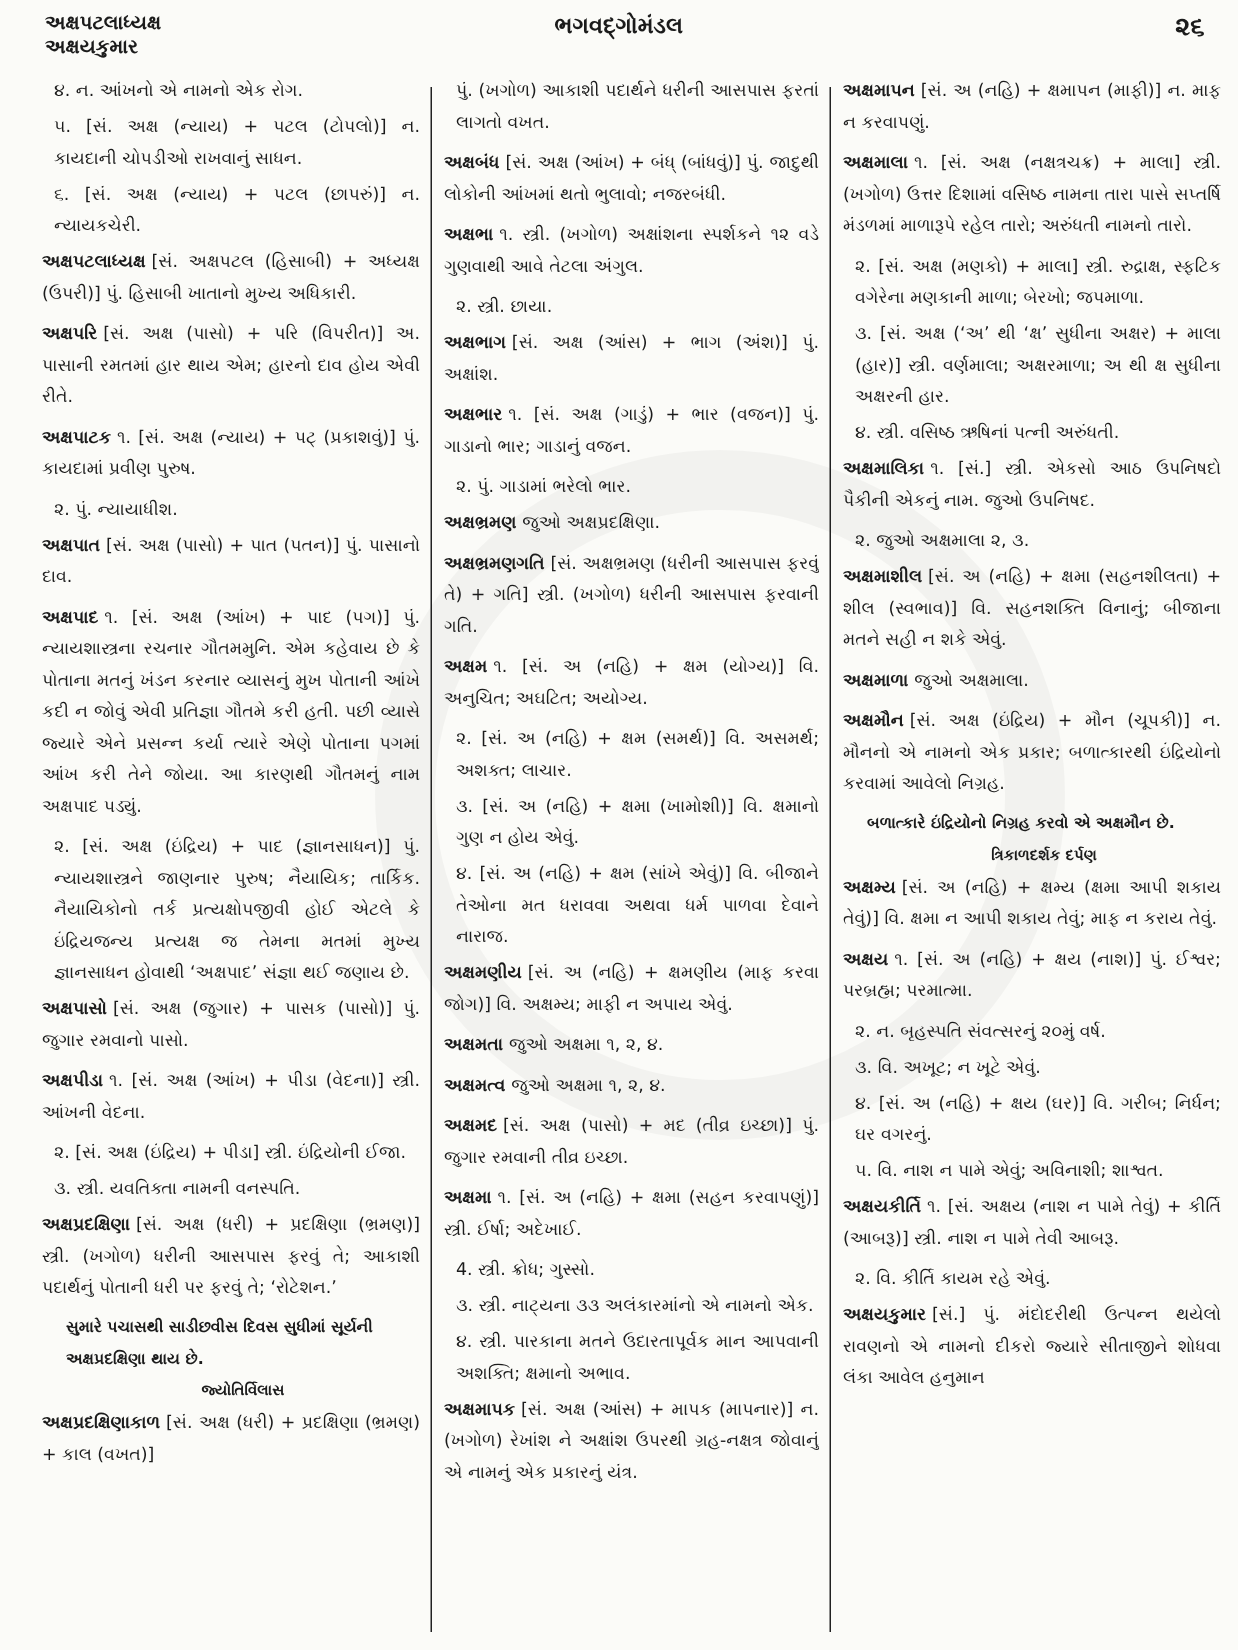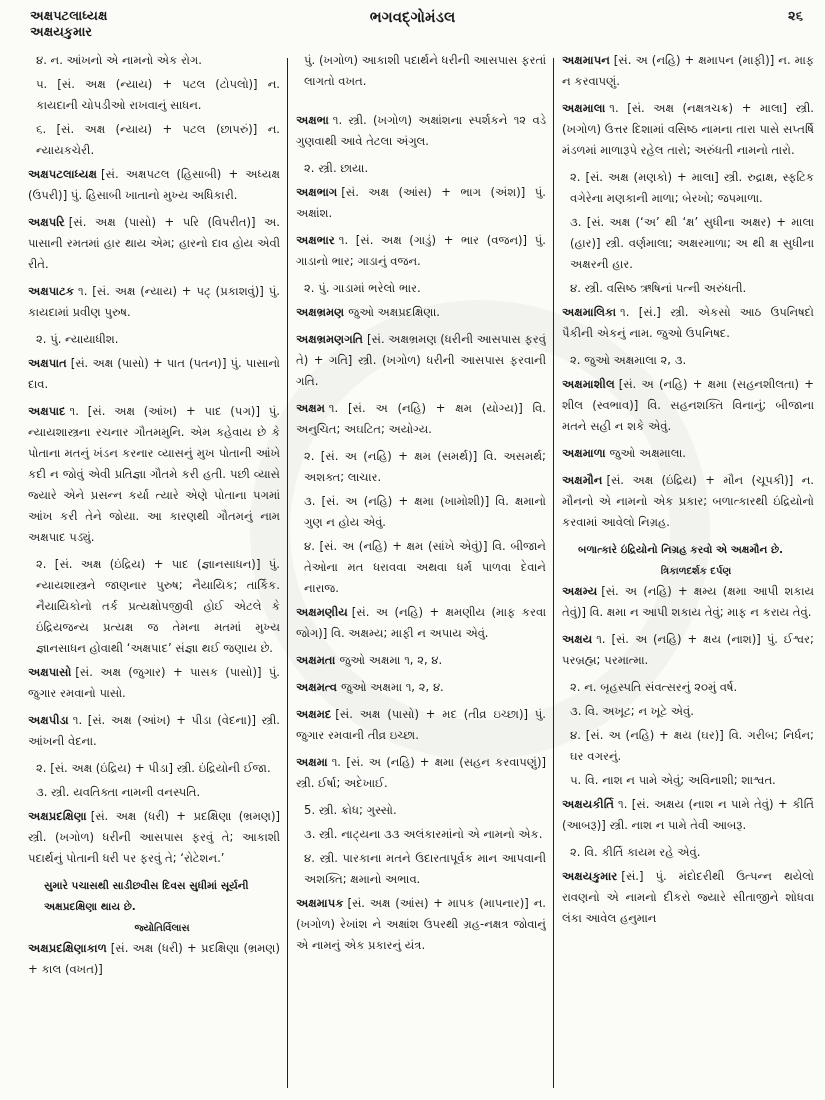--- a/index.html
+++ b/index.html
@@ -17,21 +17,21 @@
   .header {
     position: absolute; left: 0; top: 0; width: 825px; height: 46px;
   }
   .hdr-guide {
     position: absolute; left: 30px; top: 8px; font-size: 13px; font-weight: bold; line-height: 16px;
   }
   .hdr-title {
     position: absolute; left: 0; right: 0; top: 8px; text-align: center; font-size: 15px; font-weight: bold;
   }
   .hdr-page {
-    position: absolute; right: 22px; top: 8px; font-size: 13px; font-weight: bold;
+    position: absolute; right: 22px; top: 8px; font-size: 17px; font-weight: bold;
   }
   .columns {
     position: absolute; left: 0; top: 50px; width: 741px; height: 1045px;
   }
   .col {
     position: absolute; top: 0; height: 1045px; overflow: hidden;
     font-size: 11.6px; line-height: 21px;
   }
   .col-1 { left: 28px; width: 252px; }
   .col-2 { left: 296px; width: 250px; }
@@ -39,21 +39,21 @@
   .rule {
     position: absolute; top: 8px; width: 0; height: 1030px; border-left: 1.5px solid #222;
   }
   .rule-1 { left: 287px; }
   .rule-2 { left: 553px; }
   .entry { margin: 0 0 6px 0; text-align: justify; }
   .entry .hw { font-weight: bold; margin-right: 4px; }
   .sense { margin: 0 0 3px 0; padding-left: 8px; text-align: justify; }
   .quote { font-size: 10.5px; padding-left: 16px; margin: 2px 0 0 0; font-weight: bold; }
   .quote .src { display: block; text-align: center; font-size: 10px; }
-  .cont { text-align: justify; margin: 0 0 18px 0; padding-left: 8px; }
+  .cont { text-align: justify; margin: 0 0 6px 0; padding-left: 8px; }
 </style>
 </head>
 <body>
 
 <div class="watermark"></div>
 
 <div class="header">
   <div class="hdr-guide">
     <div>અક્ષપટલાધ્યક્ષ</div>
     <div>અક્ષયકુમાર</div>
@@ -78,37 +78,38 @@
       <div class="entry"><span class="hw">અક્ષપીડા</span><span>૧. [સં. અક્ષ (આંખ) + પીડા (વેદના)] સ્ત્રી. આંખની વેદના.</span></div>
       <div class="sense">૨. [સં. અક્ષ (ઇંદ્રિય) + પીડા] સ્ત્રી. ઇંદ્રિયોની ઈજા.</div>
       <div class="sense">૩. સ્ત્રી. યવતિક્તા નામની વનસ્પતિ.</div>
       <div class="entry"><span class="hw">અક્ષપ્રદક્ષિણા</span><span>[સં. અક્ષ (ધરી) + પ્રદક્ષિણા (ભ્રમણ)] સ્ત્રી. (ખગોળ) ધરીની આસપાસ ફરવું તે; આકાશી પદાર્થનું પોતાની ધરી પર ફરવું તે; ‘રોટેશન.’</span></div>
       <div class="quote"><span>સુમારે પચાસથી સાડીછવીસ દિવસ સુધીમાં સૂર્યની અક્ષપ્રદક્ષિણા થાય છે.</span><span class="src">જ્યોતિર્વિલાસ</span></div>
       <div class="entry"><span class="hw">અક્ષપ્રદક્ષિણાકાળ</span><span>[સં. અક્ષ (ધરી) + પ્રદક્ષિણા (ભ્રમણ) + કાલ (વખત)]</span></div>
     </div>
   <div class="rule rule-1"></div>
   <div class="col col-2">
       <div class="cont">પું. (ખગોળ) આકાશી પદાર્થને ધરીની આસપાસ ફરતાં લાગતો વખત.</div>
+      <div class="entry"><span class="hw">અક્ષબંધ</span><span>[સં. અક્ષ (આંખ) + બંધ્ (બાંધવું)] પું. જાદુથી લોકોની આંખમાં થતો ભુલાવો; નજરબંધી.</span></div>
       <div class="entry"><span class="hw">અક્ષભા</span><span>૧. સ્ત્રી. (ખગોળ) અક્ષાંશના સ્પર્શકને ૧૨ વડે ગુણવાથી આવે તેટલા અંગુલ.</span></div>
       <div class="sense">૨. સ્ત્રી. છાયા.</div>
       <div class="entry"><span class="hw">અક્ષભાગ</span><span>[સં. અક્ષ (આંસ) + ભાગ (અંશ)] પું. અક્ષાંશ.</span></div>
       <div class="entry"><span class="hw">અક્ષભાર</span><span>૧. [સં. અક્ષ (ગાડું) + ભાર (વજન)] પું. ગાડાનો ભાર; ગાડાનું વજન.</span></div>
       <div class="sense">૨. પું. ગાડામાં ભરેલો ભાર.</div>
       <div class="entry"><span class="hw">અક્ષભ્રમણ</span><span>જુઓ અક્ષપ્રદક્ષિણા.</span></div>
       <div class="entry"><span class="hw">અક્ષભ્રમણગતિ</span><span>[સં. અક્ષભ્રમણ (ધરીની આસપાસ ફરવું તે) + ગતિ] સ્ત્રી. (ખગોળ) ધરીની આસપાસ ફરવાની ગતિ.</span></div>
       <div class="entry"><span class="hw">અક્ષમ</span><span>૧. [સં. અ (નહિ) + ક્ષમ (યોગ્ય)] વિ. અનુચિત; અઘટિત; અયોગ્ય.</span></div>
       <div class="sense">૨. [સં. અ (નહિ) + ક્ષમ (સમર્થ)] વિ. અસમર્થ; અશક્ત; લાચાર.</div>
       <div class="sense">૩. [સં. અ (નહિ) + ક્ષમા (ખામોશી)] વિ. ક્ષમાનો ગુણ ન હોય એવું.</div>
       <div class="sense">૪. [સં. અ (નહિ) + ક્ષમ (સાંખે એવું)] વિ. બીજાને તેઓના મત ધરાવવા અથવા ધર્મ પાળવા દેવાને નારાજ.</div>
       <div class="entry"><span class="hw">અક્ષમણીય</span><span>[સં. અ (નહિ) + ક્ષમણીય (માફ કરવા જોગ)] વિ. અક્ષમ્ય; માફી ન અપાય એવું.</span></div>
       <div class="entry"><span class="hw">અક્ષમતા</span><span>જુઓ અક્ષમા ૧, ૨, ૪.</span></div>
       <div class="entry"><span class="hw">અક્ષમત્વ</span><span>જુઓ અક્ષમા ૧, ૨, ૪.</span></div>
       <div class="entry"><span class="hw">અક્ષમદ</span><span>[સં. અક્ષ (પાસો) + મદ (તીવ્ર ઇચ્છા)] પું. જુગાર રમવાની તીવ્ર ઇચ્છા.</span></div>
       <div class="entry"><span class="hw">અક્ષમા</span><span>૧. [સં. અ (નહિ) + ક્ષમા (સહન કરવાપણું)] સ્ત્રી. ઈર્ષા; અદેખાઈ.</span></div>
-      <div class="sense">5. સ્ત્રી. ક્રોધ; ગુસ્સો.</div>
+      <div class="sense">4. સ્ત્રી. ક્રોધ; ગુસ્સો.</div>
       <div class="sense">૩. સ્ત્રી. નાટ્યના ૩૩ અલંકારમાંનો એ નામનો એક.</div>
       <div class="sense">૪. સ્ત્રી. પારકાના મતને ઉદારતાપૂર્વક માન આપવાની અશક્તિ; ક્ષમાનો અભાવ.</div>
       <div class="entry"><span class="hw">અક્ષમાપક</span><span>[સં. અક્ષ (આંસ) + માપક (માપનાર)] ન. (ખગોળ) રેખાંશ ને અક્ષાંશ ઉપરથી ગ્રહ-નક્ષત્ર જોવાનું એ નામનું એક પ્રકારનું યંત્ર.</span></div>
     </div>
   <div class="rule rule-2"></div>
   <div class="col col-3">
       <div class="entry"><span class="hw">અક્ષમાપન</span><span>[સં. અ (નહિ) + ક્ષમાપન (માફી)] ન. માફ ન કરવાપણું.</span></div>
       <div class="entry"><span class="hw">અક્ષમાલા</span><span>૧. [સં. અક્ષ (નક્ષત્રચક્ર) + માલા] સ્ત્રી. (ખગોળ) ઉત્તર દિશામાં વસિષ્ઠ નામના તારા પાસે સપ્તર્ષિ મંડળમાં માળારૂપે રહેલ તારો; અરુંધતી નામનો તારો.</span></div>
       <div class="sense">૨. [સં. અક્ષ (મણકો) + માલા] સ્ત્રી. રુદ્રાક્ષ, સ્ફટિક વગેરેના મણકાની માળા; બેરખો; જપમાળા.</div>
       <div class="sense">૩. [સં. અક્ષ (‘અ’ થી ‘ક્ષ’ સુધીના અક્ષર) + માલા (હાર)] સ્ત્રી. વર્ણમાલા; અક્ષરમાળા; અ થી ક્ષ સુધીના અક્ષરની હાર.</div>

